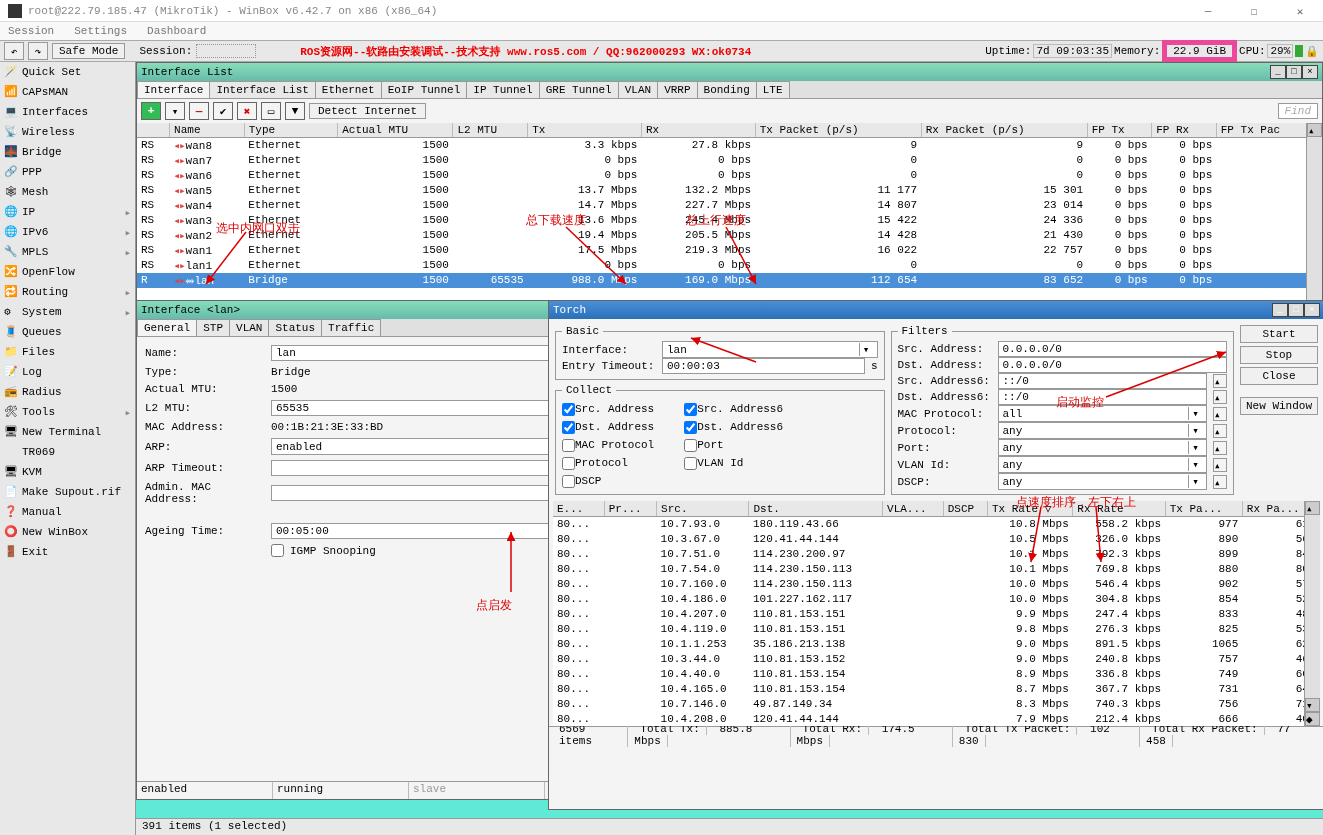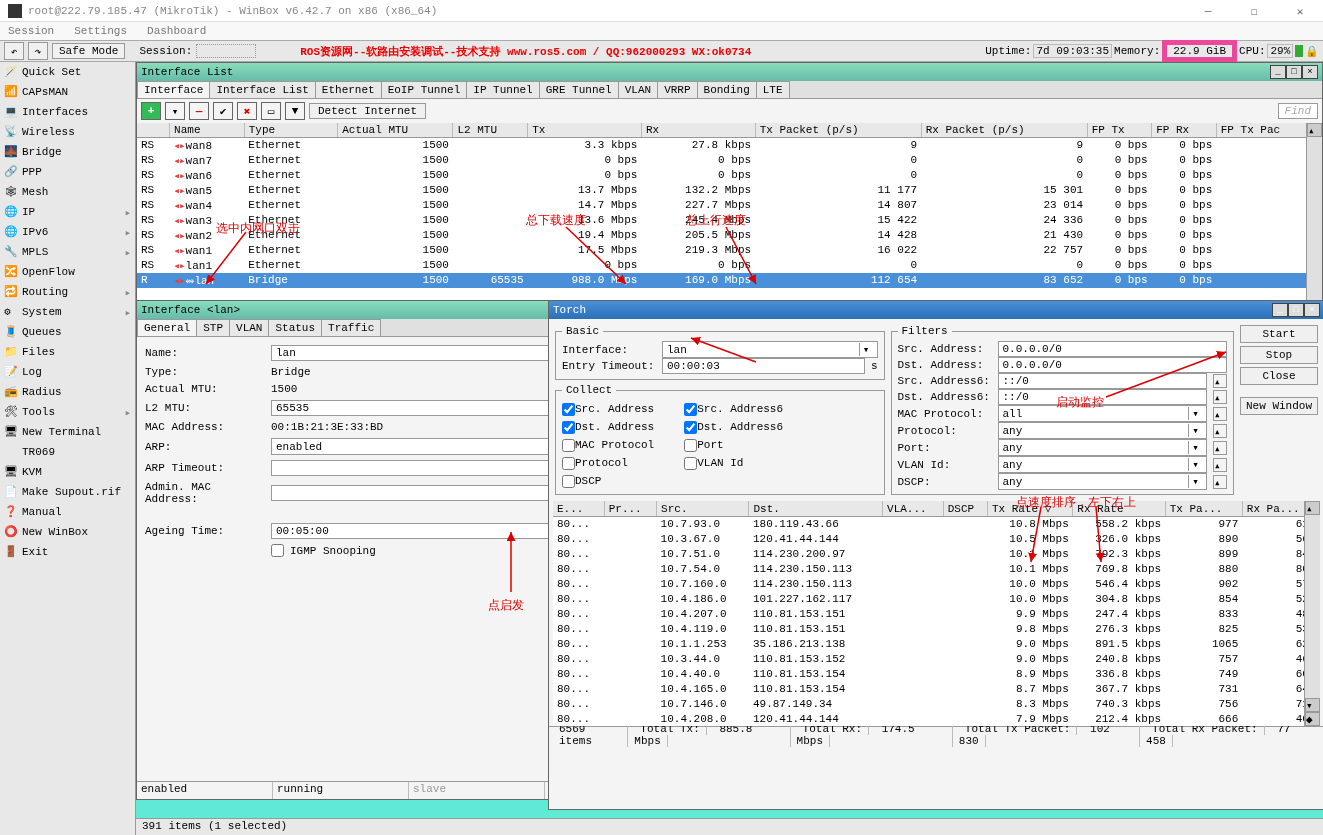--- a/index.html
+++ b/index.html
@@ -853,21 +853,21 @@
         <span><span>Total Tx Packet:</span> <span>102 830</span></span>
         <span style="border:none"><span>Total Rx Packet:</span> <span>77 458</span></span>
       </div>
     </div>
 
     <div class="listfoot" style="position:absolute;left:0;right:0;bottom:0">391 items (1 selected)</div>
 
     <div class="ann" style="left:80px;top:158px">选中内网口双击</div>
     <div class="ann" style="left:390px;top:150px">总下载速度</div>
     <div class="ann" style="left:550px;top:150px">总上行速度</div>
-    <div class="ann" style="left:352px;top:535px">点启发</div>
+    <div class="ann" style="left:340px;top:535px">点启发</div>
     <div class="ann" style="left:920px;top:332px">启动监控</div>
     <div class="ann" style="left:880px;top:432px">点速度排序，左下右上</div>
     <svg class="arrow" style="left:0;top:0;width:1200px;height:600px;pointer-events:none">
       <defs>
           <marker id="ah" markerWidth="8" markerHeight="8" refX="6" refY="3" orient="auto">
             <path d="M0,0 L6,3 L0,6 Z" fill="#d00"></path>
           </marker>
         </defs>
       <line class="redline" x1="110" y1="170" x2="70" y2="222" marker-end="url(#ah)"></line>
       <line class="redline" x1="430" y1="165" x2="490" y2="222" marker-end="url(#ah)"></line>

